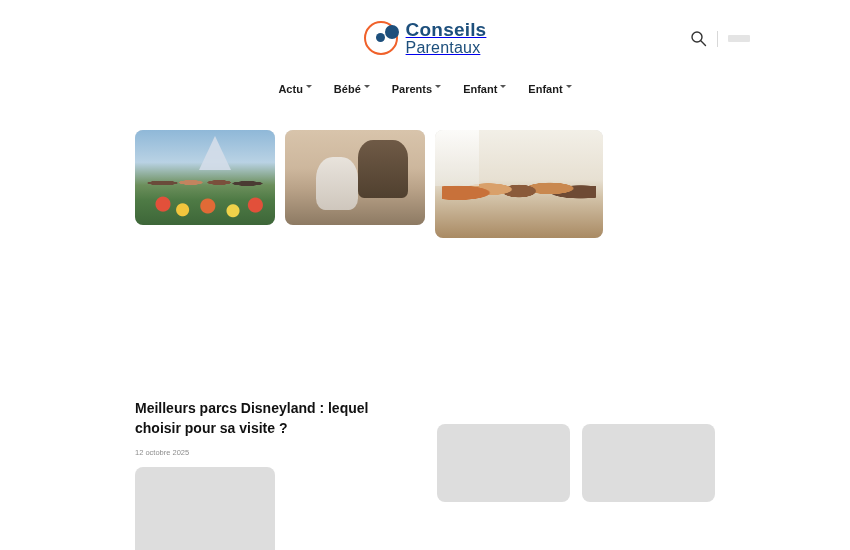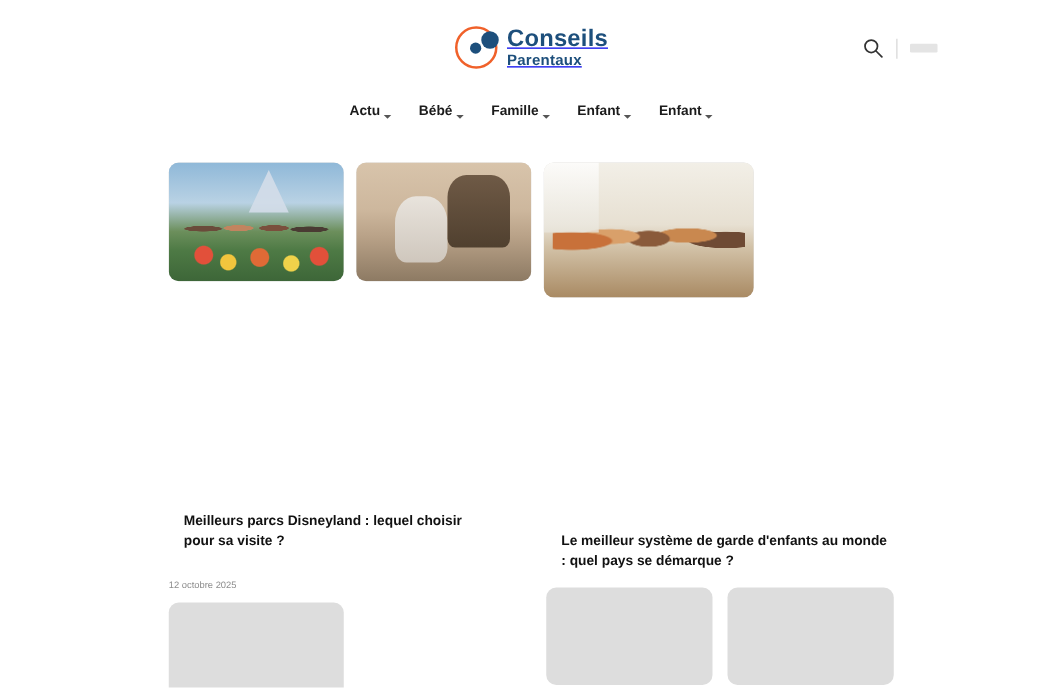--- a/index.html
+++ b/index.html
@@ -57,22 +57,22 @@
     flex-direction: column;
     line-height: 1.05;
   }
   .logo-text .l1 {
     font-size: 19px;
     font-weight: bold;
     color: #1d4f7c;
     letter-spacing: .2px;
   }
   .logo-text .l2 {
-    font-size: 12px;
-    font-weight: bold;
+    font-size: 16px;
+    font-weight: normal;
     color: #1d4f7c;
     letter-spacing: .2px;
   }
   .header-right {
     position: absolute;
     right: 100px;
     top: 30px;
     display: flex;
     align-items: center;
     gap: 10px;
@@ -95,21 +95,21 @@
   
   .nav {
     display: flex;
     justify-content: center;
     align-items: center;
     gap: 22px;
     height: 26px;
   }
   .nav-item {
     display: flex;
-    align-items: flex-end;
+    align-items: flex-start;
     gap: 3px;
     font-size: 11px;
     font-weight: bold;
     color: #1b1b1b;
     cursor: pointer;
     white-space: nowrap;
   }
   .caret {
     display: inline-block;
     width: 0; height: 0;
@@ -222,28 +222,28 @@
     left: 0; right: 0;
     top: 390px;
   }
   .article {
     position: absolute;
   }
   .article.left  { left: 135px; width: 270px; }
   .article.right { left: 437px; width: 290px; }
 
   .art-title {
-    font-size: 11px;
+    font-size: 14px;
     font-weight: bold;
     line-height: 1.45;
     color: #111111;
-    margin: 12px;
+    margin: 0;
   }
   .art-date {
-    margin-top: 21px;
+    margin-top: 9px;
     font-size: 7.5px;
     color: #8d8d8d;
   }
   .art-thumbs {
     margin-top: 10px;
     display: flex;
     gap: 12px;
   }
   .thumb {
     border-radius: 8px;
@@ -359,21 +359,21 @@
   <nav class="nav">
     <span class="nav-item">
       <span>Actu</span>
       <i class="caret"></i>
     </span>
     <span class="nav-item">
       <span>Bébé</span>
       <i class="caret"></i>
     </span>
     <span class="nav-item">
-      <span>Famille</span>
+      <span>Parents</span>
       <i class="caret"></i>
     </span>
     <span class="nav-item">
       <span>Enfant</span>
       <i class="caret"></i>
     </span>
     <span class="nav-item">
       <span>Enfant</span>
       <i class="caret"></i>
     </span>
@@ -397,21 +397,20 @@
       <h3 class="art-title">Meilleurs parcs Disneyland : lequel choisir pour sa visite ?</h3>
       <div class="art-date">12 octobre 2025</div>
       <div class="art-thumbs">
         <a class="thumb single" href="#">
           <span class="img-playground"></span>
         </a>
       </div>
     </div>
 
     <div class="article right" style="top:24px;">
-      <h3 class="art-title">Le meilleur système de garde d'enfants au monde : quel pays se démarque ?</h3>
       <div class="art-thumbs">
         <a class="thumb pair" href="#">
           <span class="img-balloons"></span>
         </a>
         <a class="thumb pair" href="#">
           <span class="img-easel"></span>
         </a>
       </div>
     </div>
 

